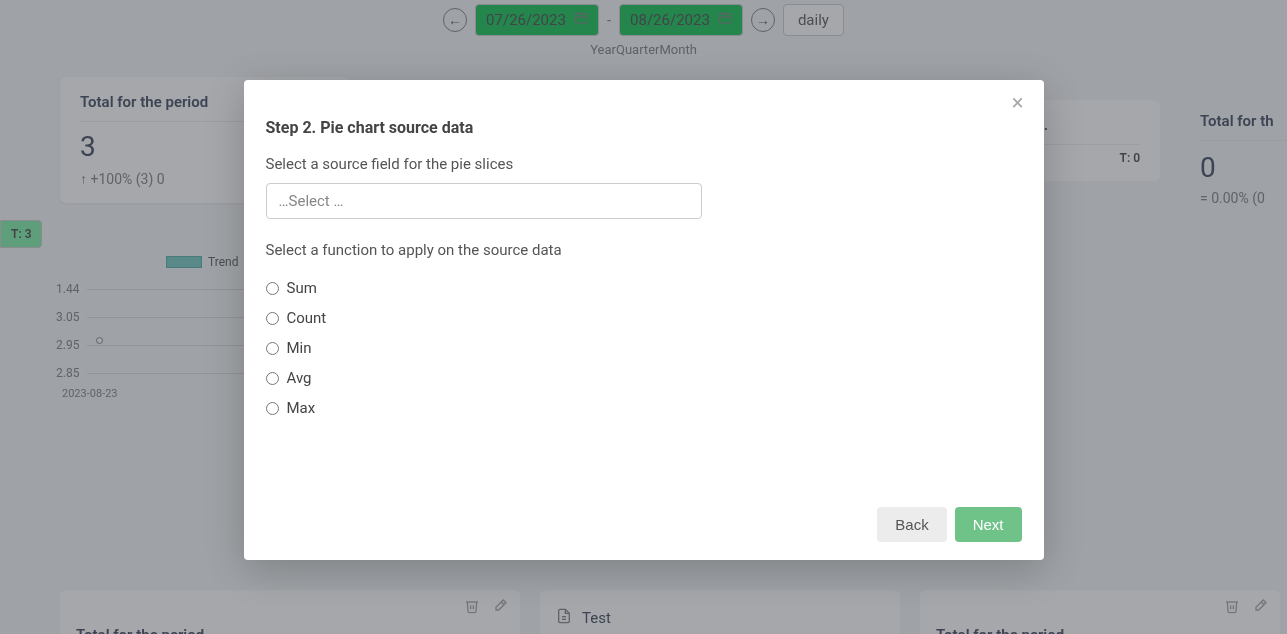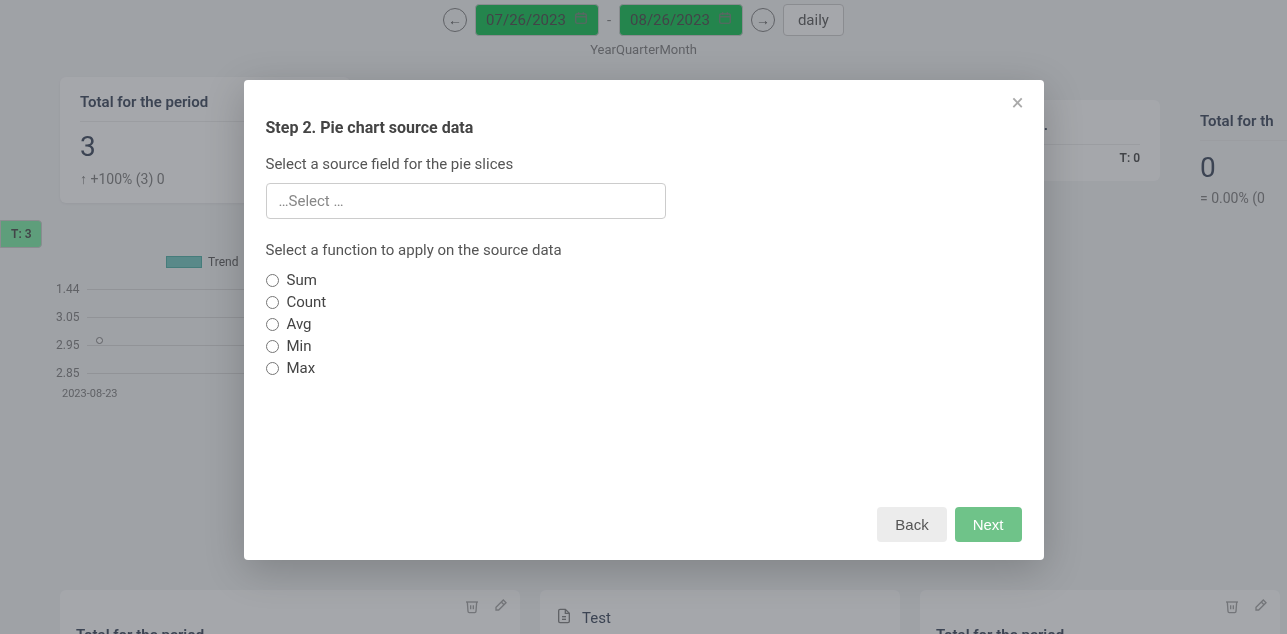--- a/index.html
+++ b/index.html
@@ -265,34 +265,34 @@
       color: #444;
       margin-top: 20px;
       margin-bottom: 18px;
     }
     .modal-label {
       font-size: 15px;
       color: #555;
       margin-bottom: 10px;
     }
     .modal-select {
-      width: 400px;
+      width: 436px;
       border: 1px solid #ccc;
       border-radius: 4px;
       padding: 8px 12px;
       color: #888;
       font-size: 15px;
       margin-bottom: 22px;
       background: #fff;
     }
     .radio-group {
       display: flex;
       flex-direction: column;
-      gap: 4px;
-      margin-top: 2px;
+      gap: 12px;
+      margin-top: 10px;
     }
     .radio-item {
       display: flex;
       align-items: center;
       gap: 8px;
       font-size: 15px;
       color: #444;
     }
     .radio-item input[type=radio] {
       width: 13px;
@@ -480,25 +480,25 @@
       <label class="radio-item">
         <input type="radio" name="fn" style="">
         <span>Sum</span>
       </label>
       <label class="radio-item">
         <input type="radio" name="fn" style="">
         <span>Count</span>
       </label>
       <label class="radio-item">
         <input type="radio" name="fn" style="">
-        <span>Avg</span>
+        <span>Min</span>
       </label>
       <label class="radio-item">
         <input type="radio" name="fn" style="">
-        <span>Min</span>
+        <span>Avg</span>
       </label>
       <label class="radio-item">
         <input type="radio" name="fn" style="">
         <span>Max</span>
       </label>
     </div>
     <div class="modal-footer">
       <button class="btn btn-back">Back</button>
       <button class="btn btn-next">Next</button>
     </div>

